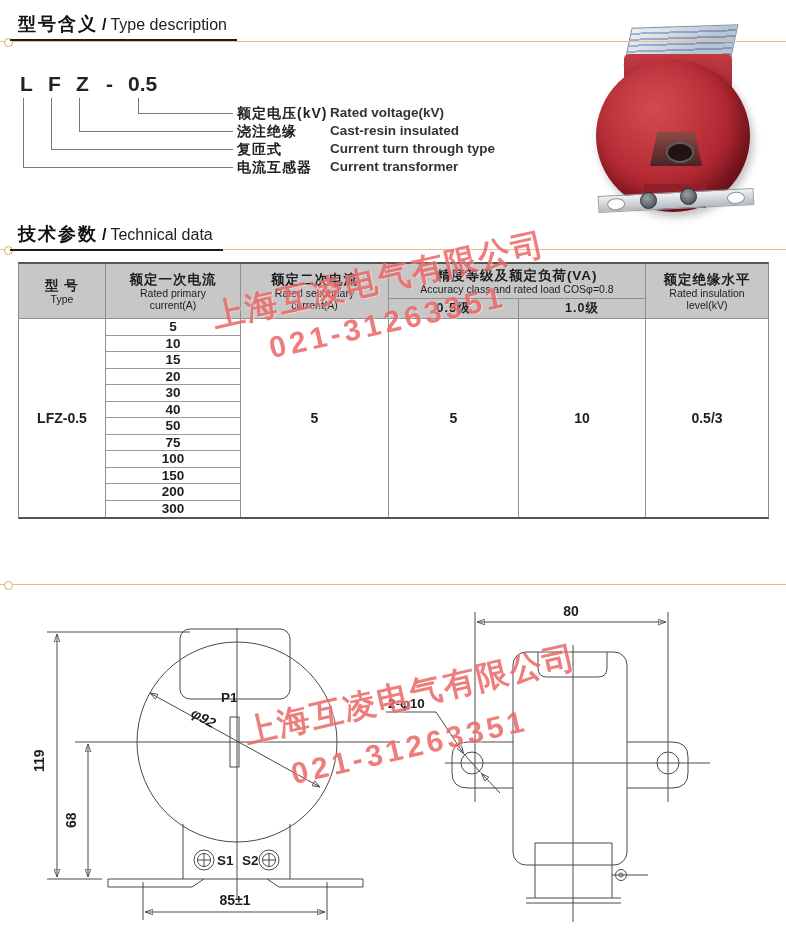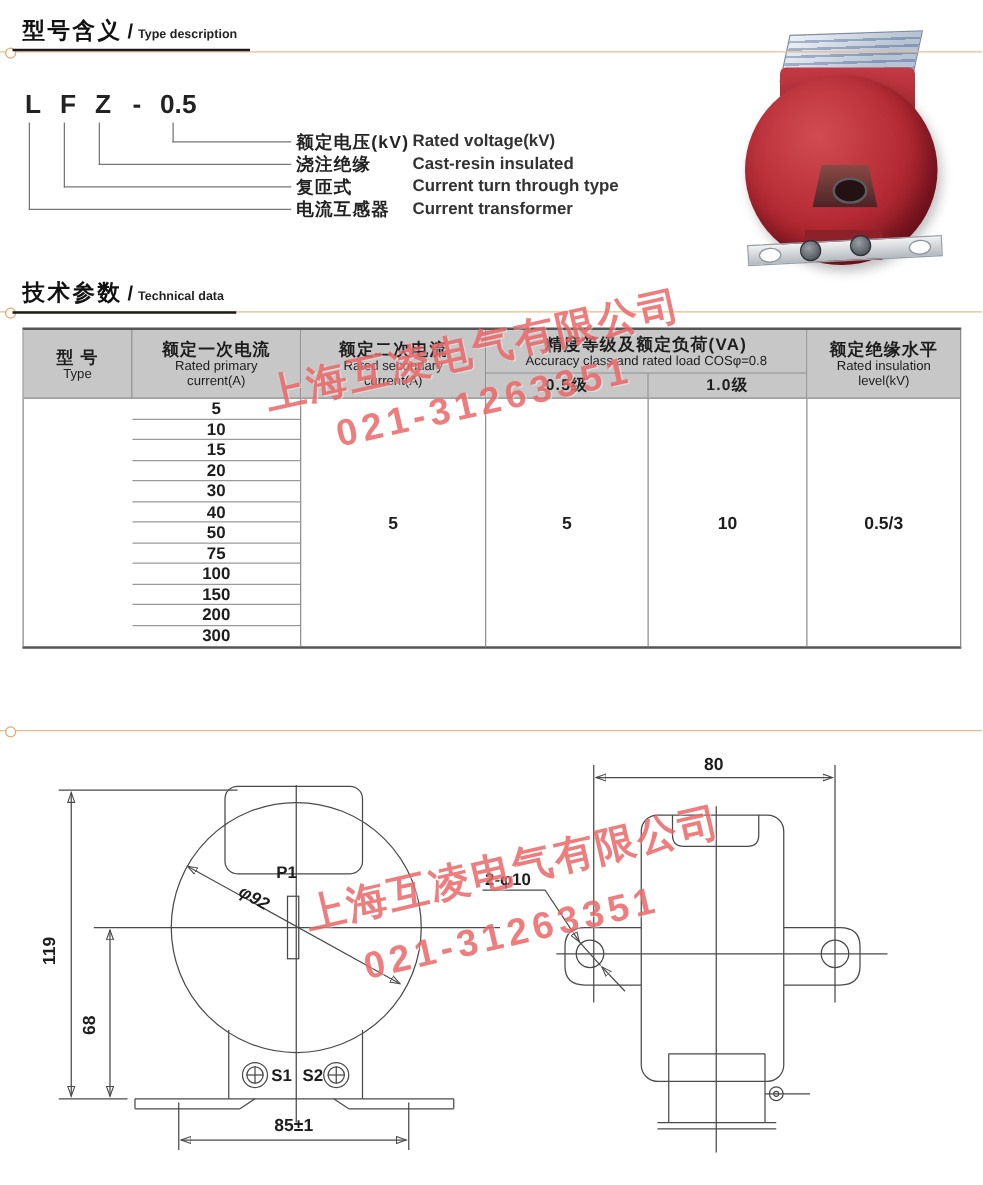--- a/index.html
+++ b/index.html
@@ -4,21 +4,21 @@
 <style>
   html,body{margin:0;padding:0;}
   body{background:#fff;font-family:"Liberation Sans","DejaVu Sans",sans-serif;}
   .page{position:relative;width:786px;height:948px;background:#fff;overflow:hidden;}
 
   
   .sec-head{position:absolute;left:10px;z-index:3;}
   .sec-title{display:inline-block;border-bottom:2px solid #1c1c1c;padding:0 10px 3px 8px;white-space:nowrap;}
   .sec-zh{font-size:18px;font-weight:bold;color:#111;letter-spacing:2px;}
   .sec-sep{font-size:16px;font-weight:bold;color:#111;margin:0 4px;}
-  .sec-en{font-size:10px;font-weight:bold;color:#222;}
+  .sec-en{font-size:16px;font-weight:normal;color:#222;}
   .sec-rule{position:absolute;left:0;width:786px;height:0;border-top:1px solid #e9bd8b;z-index:2;}
   .sec-rule .ring{position:absolute;left:4px;top:-4px;width:7px;height:7px;border:1px solid #e2a866;border-radius:50%;background:#fff;}
 
   .url{position:absolute;left:242px;top:10px;font-size:21px;font-weight:bold;color:#e25e66;letter-spacing:1px;z-index:3;}
 
   
   .model-letter{position:absolute;top:0;font-size:21px;font-weight:bold;color:#222;}
   .legend-line{position:absolute;border-left:1px solid #777;border-bottom:1px solid #777;}
   .legend-row{position:absolute;left:0;height:18px;line-height:18px;width:600px;}
   .legend-zh{position:absolute;left:237px;font-size:14px;font-weight:bold;color:#222;letter-spacing:1px;}
@@ -159,20 +159,23 @@
       <span class="zh" style="font-size:12.5px;">0.5级</span>
     </div>
     <div class="cell hdr" style="grid-area:2/5/3/6;">
       <span class="zh" style="font-size:12.5px;">1.0级</span>
     </div>
     <div class="cell hdr no-r" style="grid-area:1/6/3/7;">
       <span class="zh">额定绝缘水平</span>
       <span class="en" style="width:95px;">Rated insulation level(kV)</span>
     </div>
 
+    <div class="cell no-b" style="grid-area:3/1/15/2;">
+      <span class="val">LFZ-0.5</span>
+    </div>
     <div id="primary-cells" style="display:contents;"><div class="pc-cell" style="grid-row: 3;">5</div><div class="pc-cell" style="grid-row: 4;">10</div><div class="pc-cell" style="grid-row: 5;">15</div><div class="pc-cell" style="grid-row: 6;">20</div><div class="pc-cell" style="grid-row: 7;">30</div><div class="pc-cell" style="grid-row: 8;">40</div><div class="pc-cell" style="grid-row: 9;">50</div><div class="pc-cell" style="grid-row: 10;">75</div><div class="pc-cell" style="grid-row: 11;">100</div><div class="pc-cell" style="grid-row: 12;">150</div><div class="pc-cell" style="grid-row: 13;">200</div><div class="pc-cell last" style="grid-row: 14;">300</div></div>
     <div class="cell no-b" style="grid-area:3/3/15/4;">
       <span class="val">5</span>
     </div>
     <div class="cell no-b" style="grid-area:3/4/15/5;">
       <span class="val">5</span>
     </div>
     <div class="cell no-b" style="grid-area:3/5/15/6;">
       <span class="val">10</span>
     </div>

